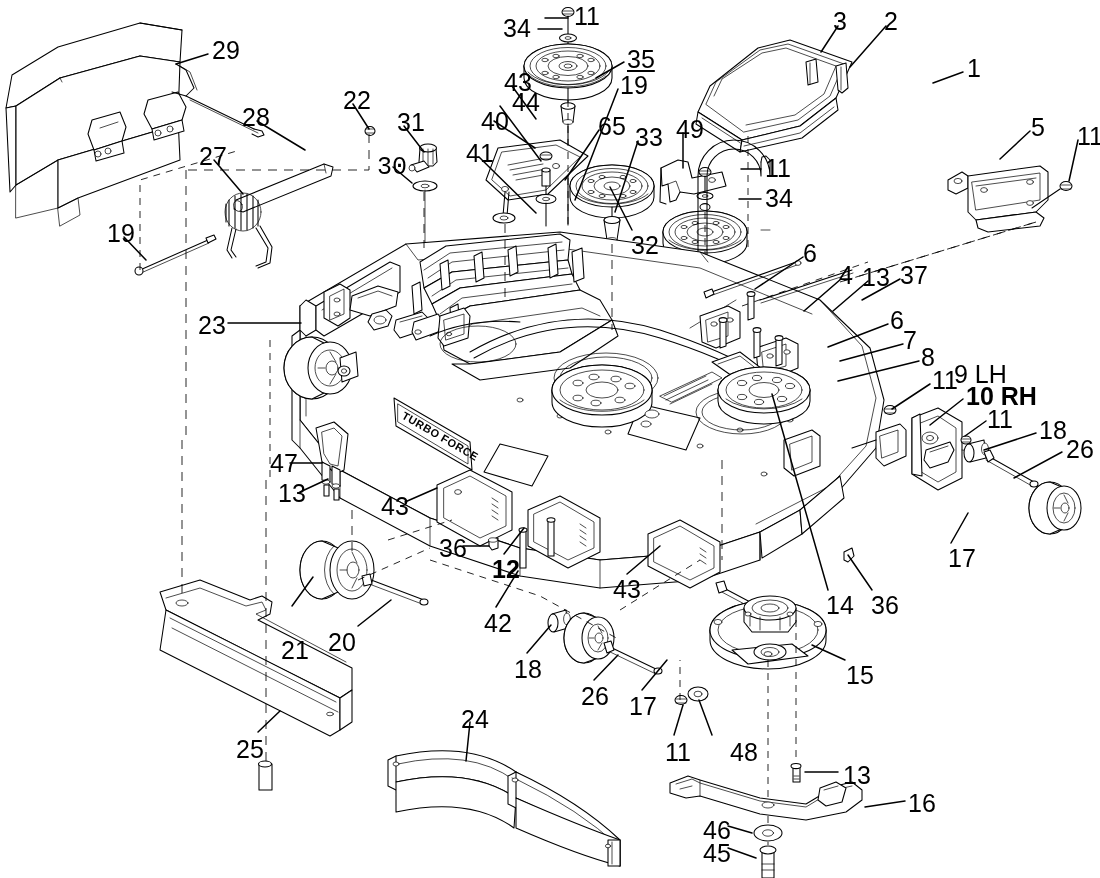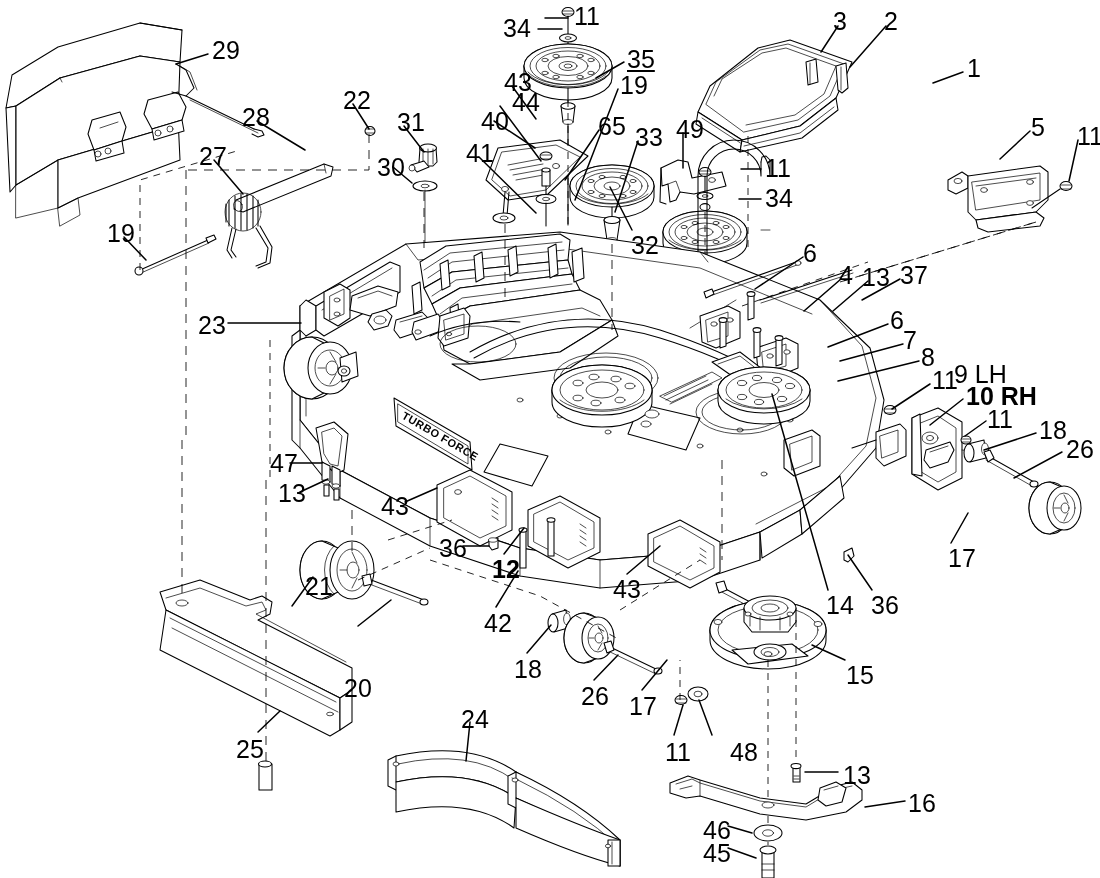--- a/index.html
+++ b/index.html
@@ -813,21 +813,21 @@
       <div class="callout" style="left: 397px; top: 110px;">31</div>
       <div class="callout" style="left: 504px; top: 70px;">43</div>
       <div class="callout" style="left: 476px; top: 90px; margin-left: 36px;">44</div>
       <div class="callout" style="left: 620px; top: 73px;">19</div>
       <div class="callout" style="left: 481px; top: 109px;">40</div>
       <div class="callout" style="left: 598px; top: 114px;">65</div>
       <div class="callout" style="left: 635px; top: 125px;">33</div>
       <div class="callout" style="left: 676px; top: 117px;">49</div>
       <div class="callout" style="left: 242px; top: 105px;">28</div>
       <div class="callout" style="left: 199px; top: 144px;">27</div>
-      <div class="callout" style="left: 377px; top: 155px;">30</div>
+      <div class="callout" style="left: 377px; top: 155px; font-family: Liberation Mono, monospace;">30</div>
       <div class="callout" style="left: 466px; top: 141px;">41</div>
       <div class="callout" style="left: 765px; top: 156px;">11</div>
       <div class="callout" style="left: 765px; top: 186px;">34</div>
       <div class="callout" style="left: 1031px; top: 115px;">5</div>
       <div class="callout" style="left: 1077px; top: 124px;">11</div>
       <div class="callout" style="left: 107px; top: 221px;">19</div>
       <div class="callout" style="left: 631px; top: 233px;">32</div>
       <div class="callout" style="left: 803px; top: 241px;">6</div>
       <div class="callout" style="left: 839px; top: 263px;">4</div>
       <div class="callout" style="left: 862px; top: 265px;">13</div>
@@ -844,22 +844,22 @@
       <div class="callout" style="left: 1066px; top: 437px;">26</div>
       <div class="callout" style="left: 270px; top: 451px;">47</div>
       <div class="callout" style="left: 278px; top: 481px;">13</div>
       <div class="callout" style="left: 381px; top: 494px;">43</div>
       <div class="callout" style="left: 439px; top: 536px;">36</div>
       <div class="callout" style="left: 492px; top: 557px; font-weight: bold;">12</div>
       <div class="callout" style="left: 613px; top: 577px;">43</div>
       <div class="callout" style="left: 826px; top: 593px;">14</div>
       <div class="callout" style="left: 871px; top: 593px;">36</div>
       <div class="callout" style="left: 948px; top: 546px;">17</div>
-      <div class="callout" style="left: 281px; top: 574px; margin-left: 24px;">21</div>
-      <div class="callout" style="left: 344px; top: 630px; margin-top: 46px;">20</div>
+      <div class="callout" style="left: 281px; top: 638px;">21</div>
+      <div class="callout" style="left: 328px; top: 630px;">20</div>
       <div class="callout" style="left: 484px; top: 611px;">42</div>
       <div class="callout" style="left: 514px; top: 657px;">18</div>
       <div class="callout" style="left: 581px; top: 684px;">26</div>
       <div class="callout" style="left: 629px; top: 694px;">17</div>
       <div class="callout" style="left: 846px; top: 663px;">15</div>
       <div class="callout" style="left: 236px; top: 737px;">25</div>
       <div class="callout" style="left: 665px; top: 740px;">11</div>
       <div class="callout" style="left: 730px; top: 740px;">48</div>
       <div class="callout" style="left: 461px; top: 707px;">24</div>
       <div class="callout" style="left: 843px; top: 763px;">13</div>

